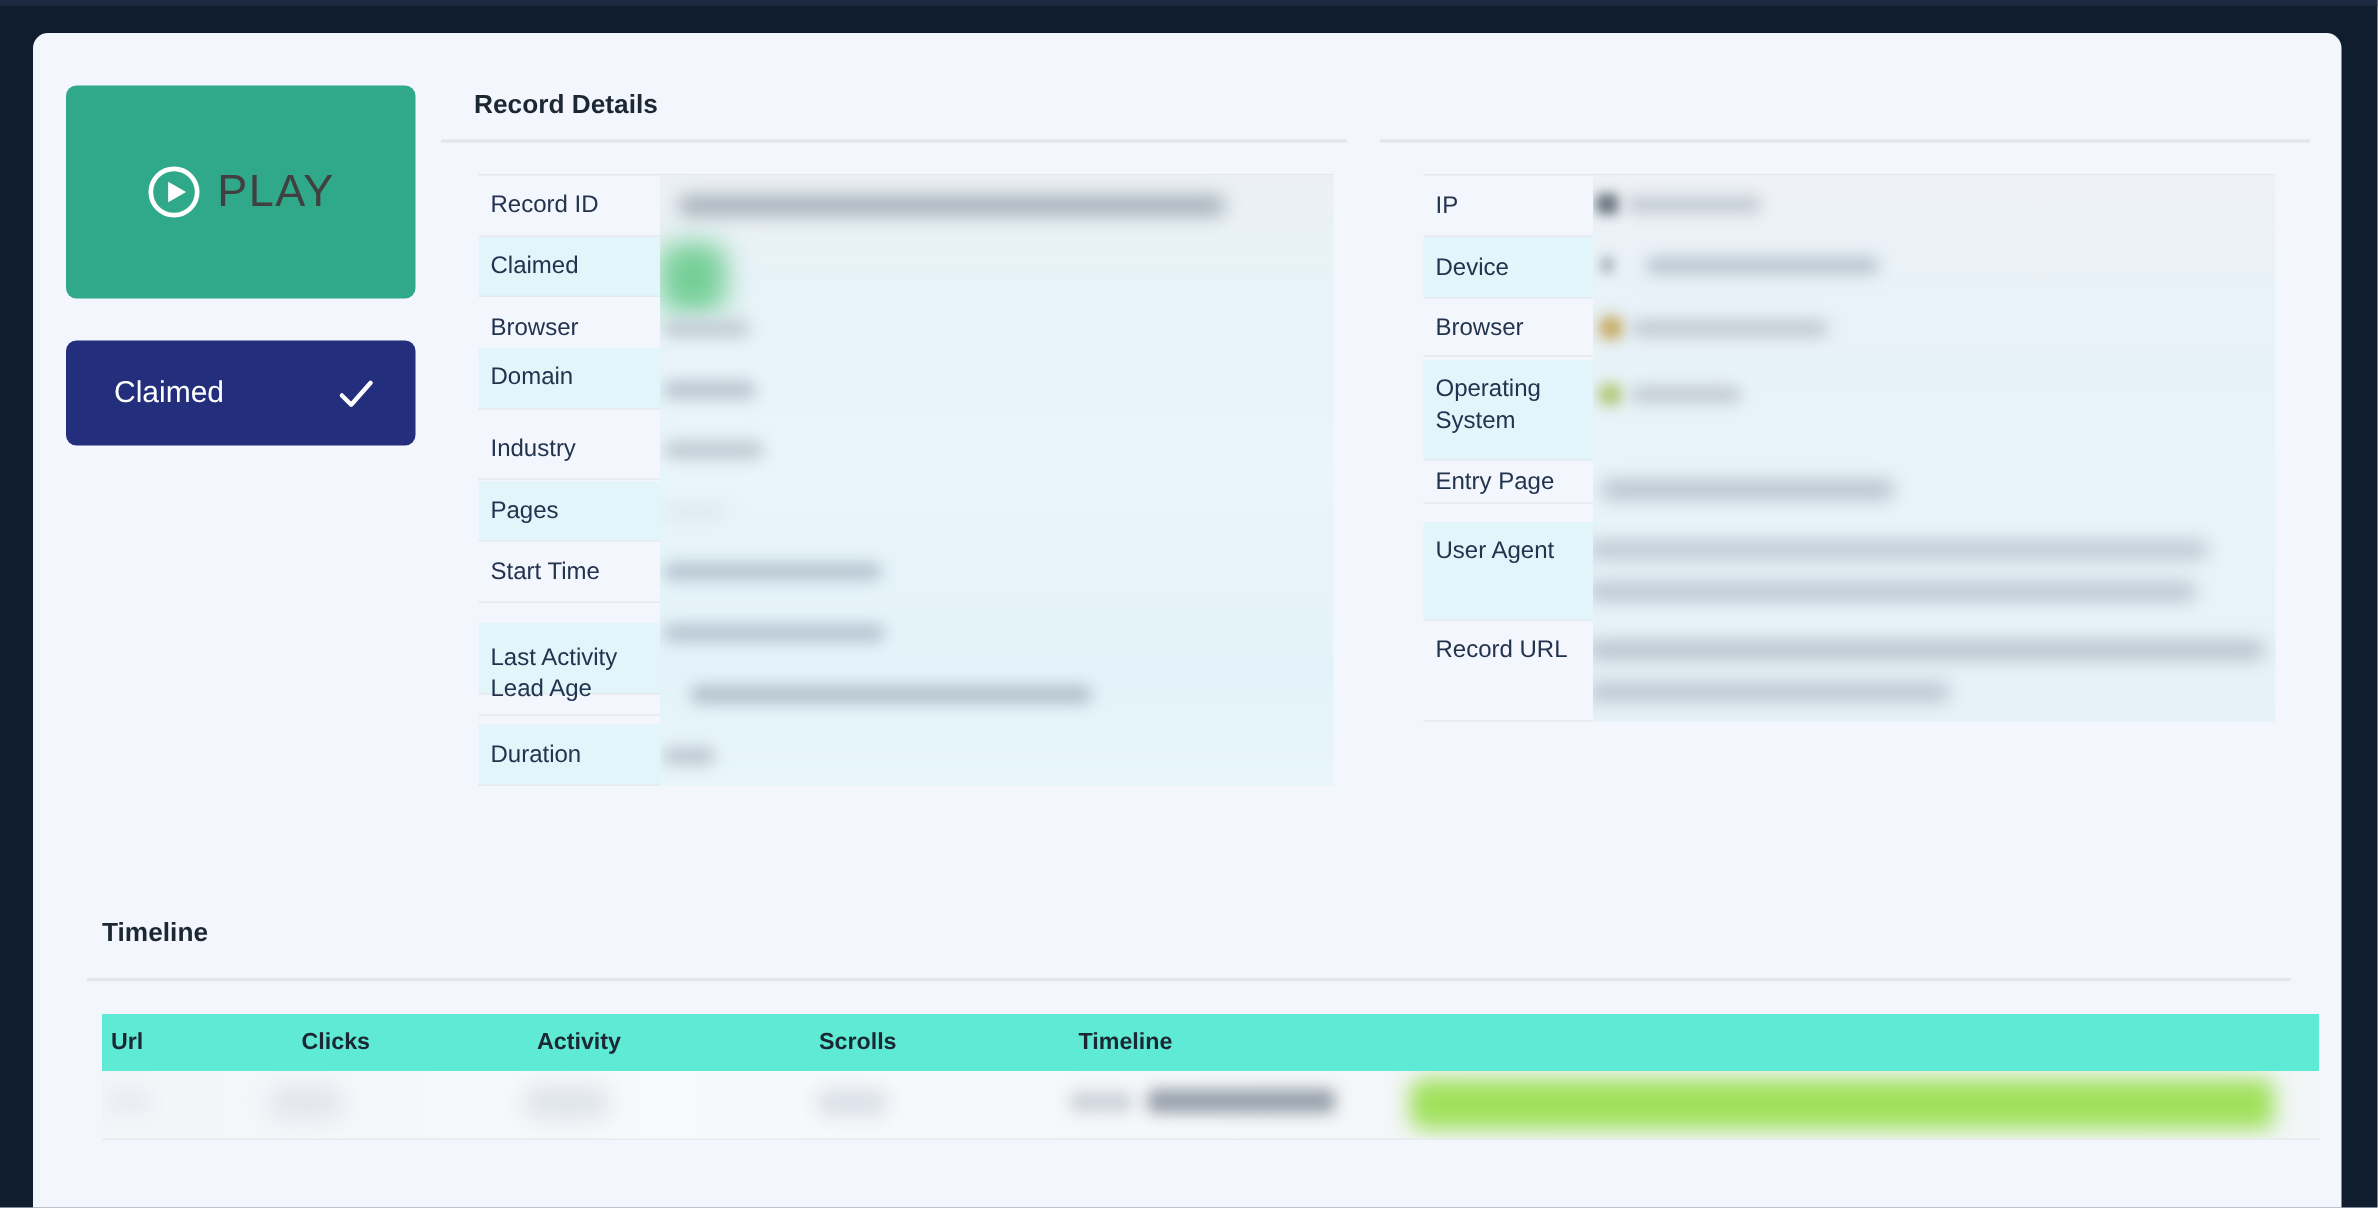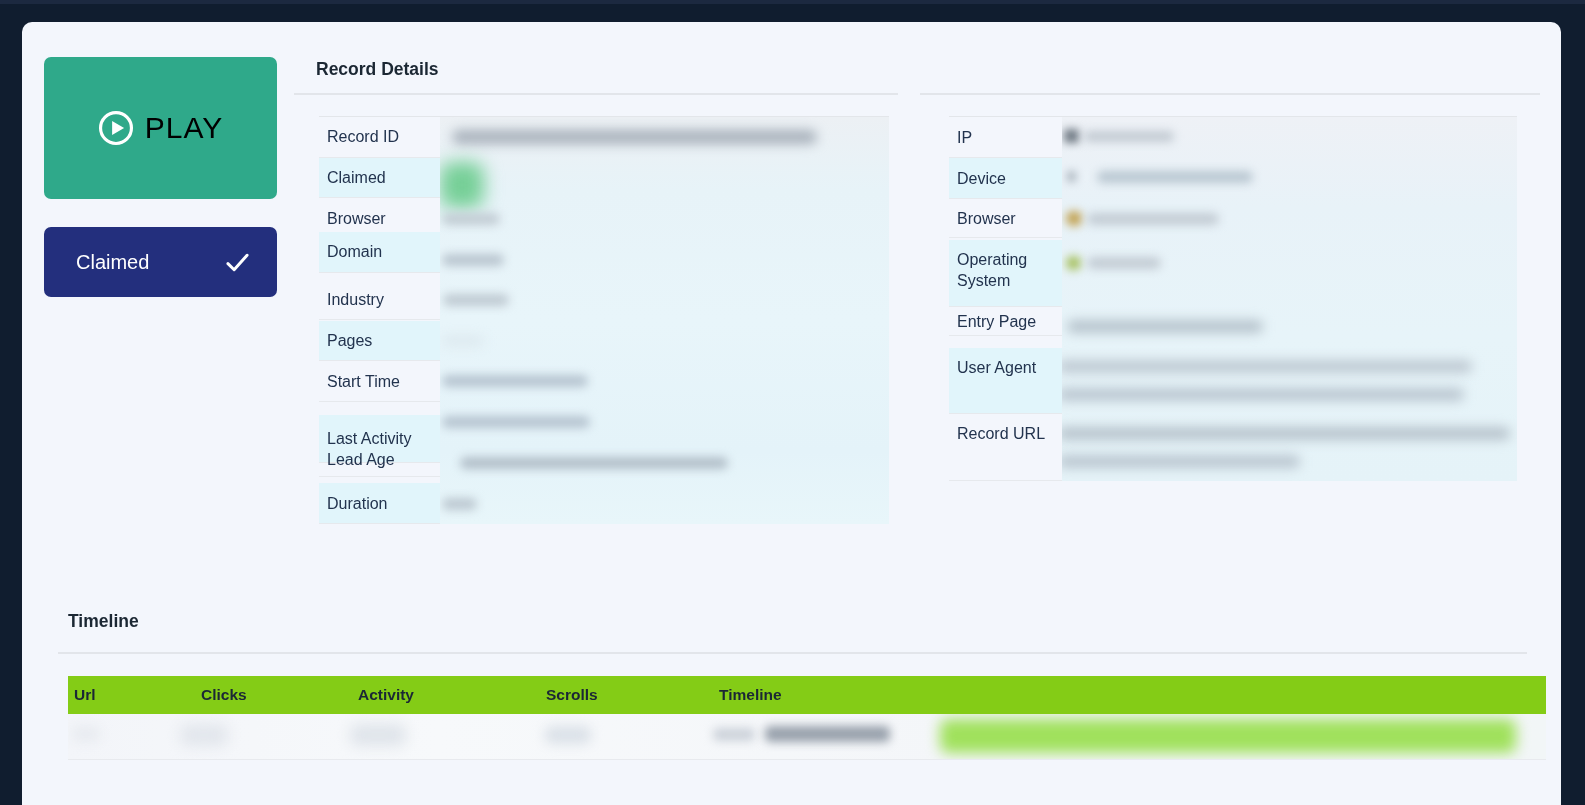--- a/index.html
+++ b/index.html
@@ -13,21 +13,21 @@
   .card{
     left:22px;top:22px;width:1539px;height:795px;
     background:var(--card-bg,#F3F6FC);
     border-radius:10px;
   }
   
   .play-btn{
     left:22px;top:35px;width:233px;height:142px;border:none;cursor:pointer;
     background:var(--play-green,#2FA98A);border-radius:7px;
     display:flex;align-items:center;justify-content:center;gap:11px;
-    color:#000000;font-size:30px;letter-spacing:1px;
+    color:#404040;font-size:30px;letter-spacing:1px;
     font-family:"Liberation Sans","DejaVu Sans",sans-serif;
   }
   .claimed-btn{
     left:22px;top:205px;width:233px;height:70px;border:none;cursor:pointer;
     background:var(--claimed-navy,#232F7D);border-radius:7px;
     display:flex;align-items:center;justify-content:space-between;
     padding:0 26px 0 32px;box-sizing:border-box;
     color:#fff;font-size:20px;
     font-family:"Liberation Sans","DejaVu Sans",sans-serif;
   }
@@ -38,21 +38,21 @@
   .drow{position:absolute;left:0;box-sizing:border-box;border-bottom:1px solid #E6E9ED;
         display:flex;align-items:center;}
   .drow.stripe{background:var(--row-stripe,#E1F5FB);}
   .drow.tall{align-items:flex-start;padding-top:9px;}
   .dlabel{color:#22334E;font-size:16px;line-height:21px;padding-left:8px;padding-right:6px;}
   .blurpanel{position:absolute;top:0;overflow:hidden;}
   .blurpanel.lv{background:linear-gradient(180deg,#ECF0F4 0%,#E7F3F8 18%,#E8F5FA 50%,#E4F3F9 82%,#E8F6FA 100%);}
   .blurpanel.rv{background:linear-gradient(180deg,#EEF1F6 0%,#E8F2F8 25%,#E7F4F9 60%,#E5F3F8 100%);}
   .blob{position:absolute;}
   
-  .tl-header{background:#84cc16;border-bottom:4px solid #14532d;}
+  .tl-header{background:#5eead4;border-bottom:4px solid #14532d;}
   .tl-hcell{position:absolute;top:0;height:38px;display:flex;align-items:center;
             color:#1B2735;font-size:15.5px;font-weight:700;}
   .tl-row{background:linear-gradient(90deg,#F3F5F9 0%,#F7F9FB 25%,#F4F6F9 60%,#F2F6F7 100%);
           border-bottom:1px solid #E8EAEE;overflow:hidden;}
 </style>
 </head>
 <body style="--page-bg: #101D2F; --top-strip: #1C2940; --card-bg: #F3F6FC; --play-green: #2FA98A; --claimed-navy: #232F7D; --row-stripe: #E1F5FB;">
 
 <div class="abs topstrip"></div>
 

